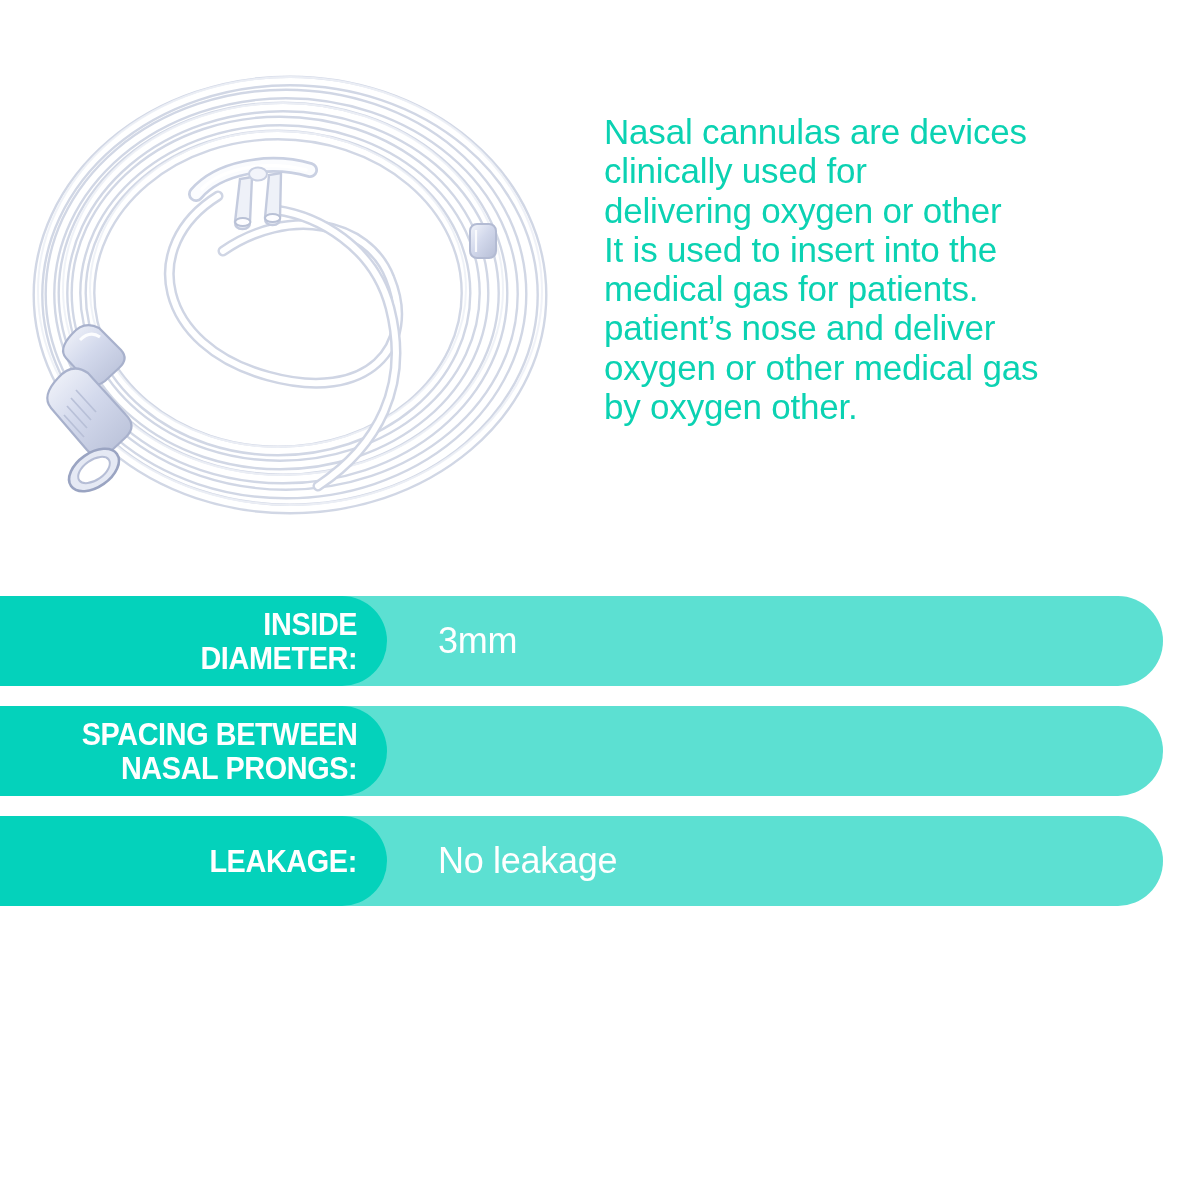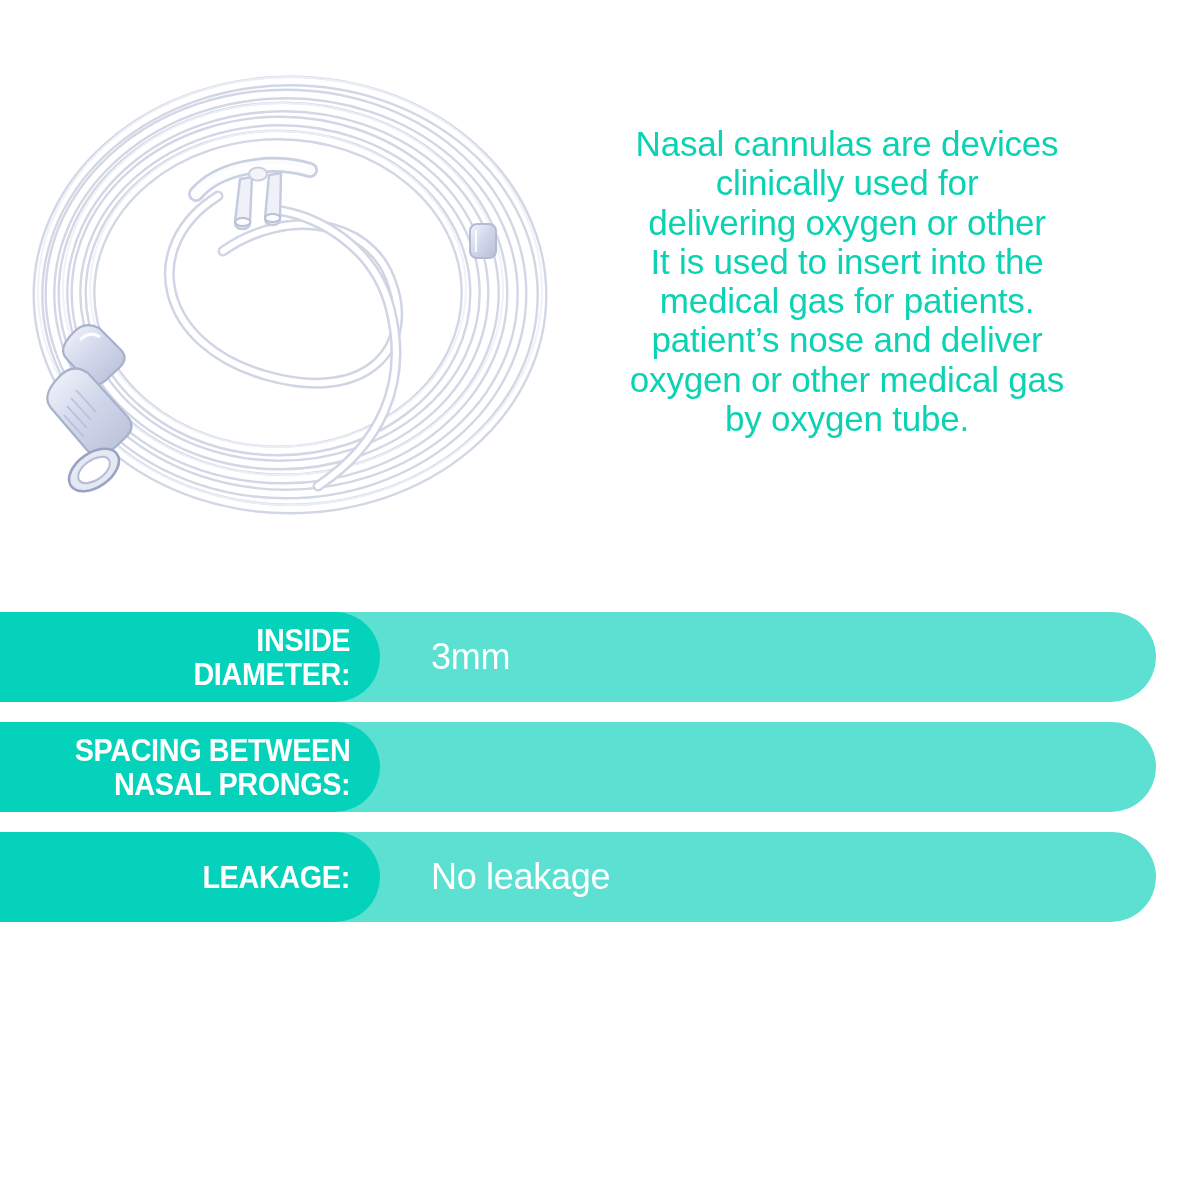--- a/index.html
+++ b/index.html
@@ -30,42 +30,41 @@
     left: 18px;
     top: 46px;
     width: 548px;
     height: 478px;
   }
   #product-photo svg { display: block; width: 100%; height: 100%; }
 
   
   #description-block {
     position: absolute;
-    left: 591px;
+    left: 604px;
     top: 112px;
     width: 512px;
-    text-align: center;
-    margin-top: 12px;
   }
   #description-block .desc-line {
     display: block;
     color: #0bd2b2;
     font-family: "Liberation Sans", sans-serif;
     font-size: 35px;
     line-height: 39.3px;
     letter-spacing: -0.2px;
     white-space: nowrap;
   }
 
   
   #spec-table {
     position: absolute;
     left: 0;
-    top: 612px;
+    top: 596px;
     width: 988px;
+    padding-left: 7px;
   }
   .spec-row {
     position: relative;
     height: 90px;
     margin-bottom: 20px;
   }
   .spec-row:last-child { margin-bottom: 0; }
 
   
   .value-bar {
@@ -209,21 +208,21 @@
   </div>
 
   <div id="description-block">
     <span class="desc-line">Nasal cannulas are devices</span>
     <span class="desc-line">clinically used for</span>
     <span class="desc-line">delivering oxygen or other</span>
     <span class="desc-line">It is used to insert into the</span>
     <span class="desc-line">medical gas for patients.</span>
     <span class="desc-line">patient’s nose and deliver</span>
     <span class="desc-line">oxygen or other medical gas</span>
-    <span class="desc-line">by oxygen tube.</span>
+    <span class="desc-line">by oxygen other.</span>
   </div>
 </div>
 
 <div id="spec-table">
 
   <div class="spec-row">
     <div class="value-bar"></div>
     <div class="label-block">
       <span class="label-text">INSIDE
 DIAMETER:</span>

